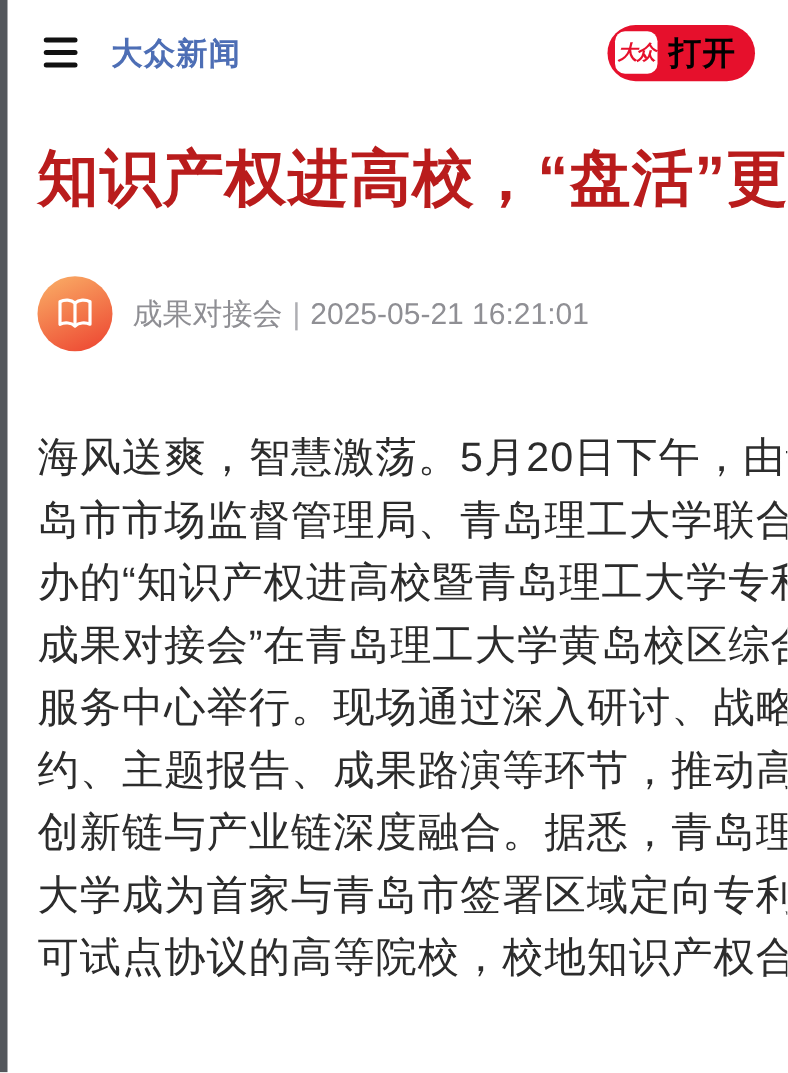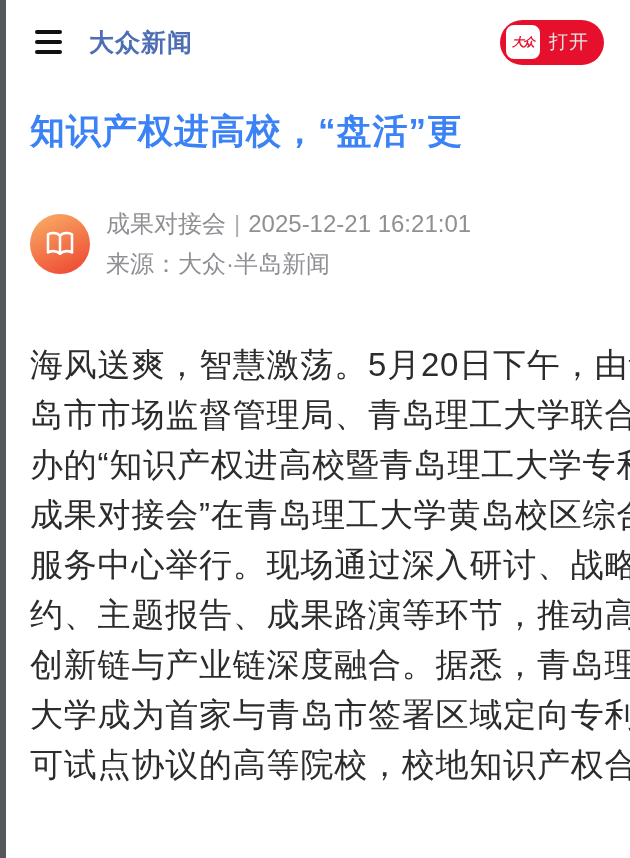--- a/index.html
+++ b/index.html
@@ -49,35 +49,35 @@
     height:45px;
     border:none; cursor:pointer;
     border-radius:23px;
     background:#e6102c;
     display:flex; align-items:center;
     padding:0 15px 0 6px; gap:9px;
   }
   .open-logo {
     width:34px; height:34px;
     background:#ffffff; border-radius:8px;
-    color:#e6102c; font-weight:700; font-size:12px;
+    color:#e6102c; font-weight:700; font-size:16px;
     font-style:italic;
     display:flex; align-items:center; justify-content:center;
     letter-spacing:-1px;
   }
   .open-label {
-    color:#e5e5e5; font-size:19px; font-weight:400;
+    color:#000000; font-size:26px; font-weight:700;
     letter-spacing:1px;
   }
 
   
   .article-title {
-    margin-top:43px;
-    font-size:35px; line-height:59px;
-    font-weight:700; color:#3b82f6;
+    margin-top:56px;
+    font-size:49px; line-height:59px;
+    font-weight:700; color:#b91c1c;
     letter-spacing:1px;
   }
   .article-title div { white-space:nowrap; }
 
   .meta {
     margin-top:48px;
     display:flex; align-items:center;
   }
   .avatar {
     flex:none;
@@ -127,23 +127,22 @@
 
     <div class="meta">
       <div class="avatar">
         <svg viewBox="0 0 24 24" fill="none" stroke="#ffffff" stroke-width="1.7" stroke-linejoin="round" stroke-linecap="round">
           <path d="M4 5.6 C6.6 4.2 9.9 4.5 12 6.3 C14.1 4.5 17.4 4.2 20 5.6 V17.6 C17.4 16.4 14.1 16.7 12 18.5 C9.9 16.7 6.6 16.4 4 17.6 Z"></path>
           <path d="M12 6.3 V18.5"></path>
         </svg>
       </div>
       <div class="meta-text">
         <div class="meta-line1">
-          <span>成果对接会</span><span class="sep">|</span><span>2025-12-21 16:21:01</span>
+          <span>成果对接会</span><span class="sep">|</span><span>2025-05-21 16:21:01</span>
         </div>
-        <div class="meta-line2">来源：大众·半岛新闻</div>
       </div>
     </div>
 
     <div class="article-body">
       <div>海风送爽，智慧激荡。5月20日下午，由青</div>
       <div>岛市市场监督管理局、青岛理工大学联合主</div>
       <div>办的“知识产权进高校暨青岛理工大学专利</div>
       <div>成果对接会”在青岛理工大学黄岛校区综合</div>
       <div>服务中心举行。现场通过深入研讨、战略签</div>
       <div>约、主题报告、成果路演等环节，推动高校</div>

